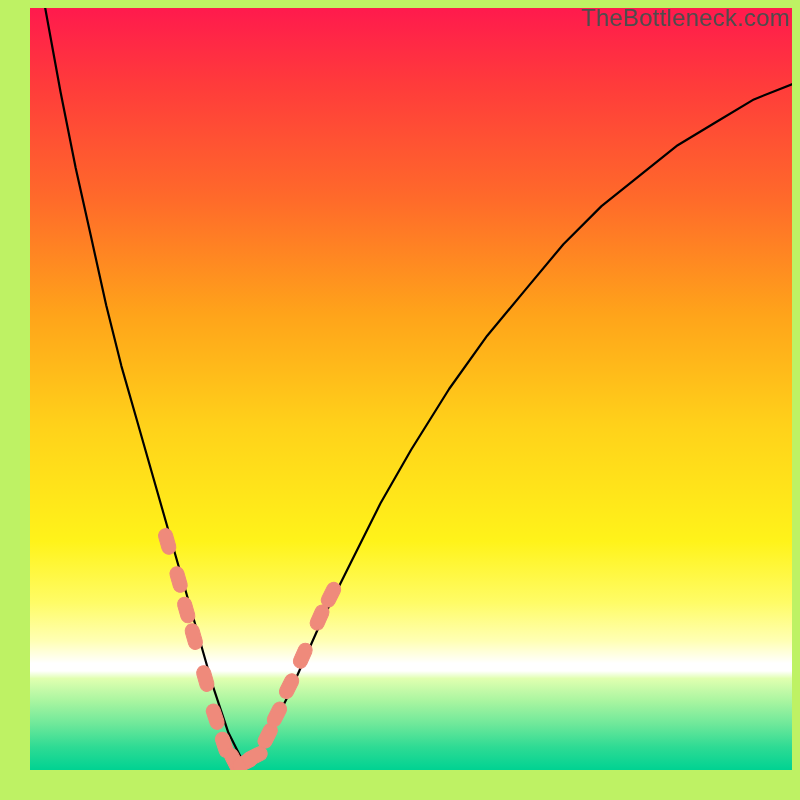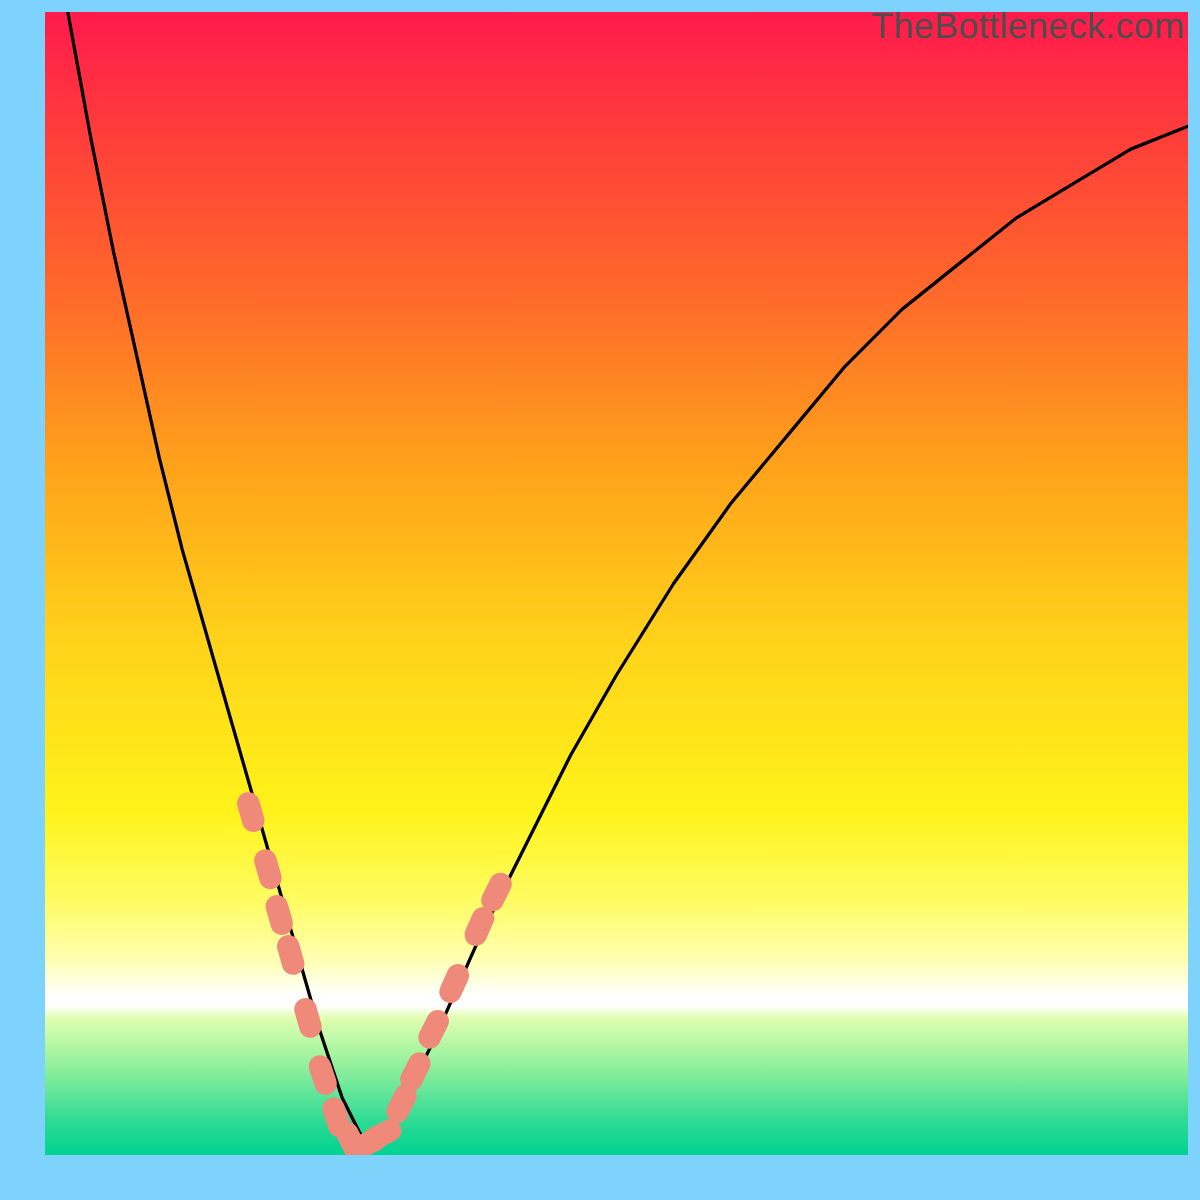--- a/index.html
+++ b/index.html
@@ -8,21 +8,21 @@
     width: 800px;
     height: 800px;
     overflow: hidden;
     background: #000;
     font-family: Arial, Helvetica, sans-serif;
   }
   .frame {
     position: absolute;
     left: 0; top: 0;
     width: 800px; height: 800px;
-    background: #7dd3fc;
+    background: #bef264;
   }
   .plot {
     position: absolute;
     left: 30px;
     top: 8px;
     width: 762px;
     height: 762px;
     background: linear-gradient(
       to bottom,
       #ff1a4d 0%,

